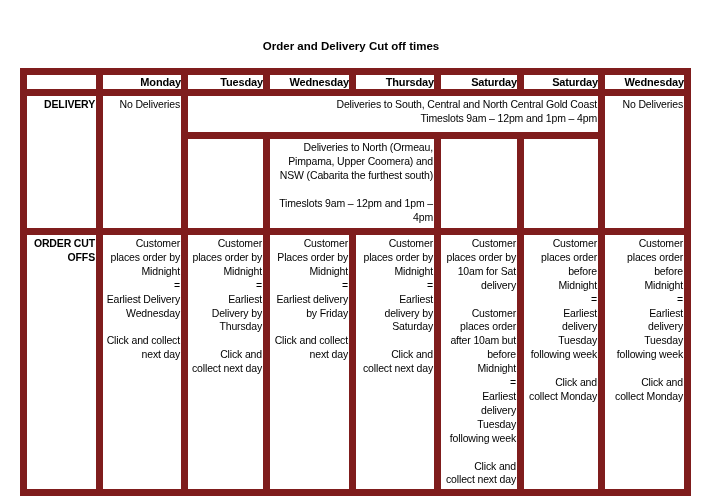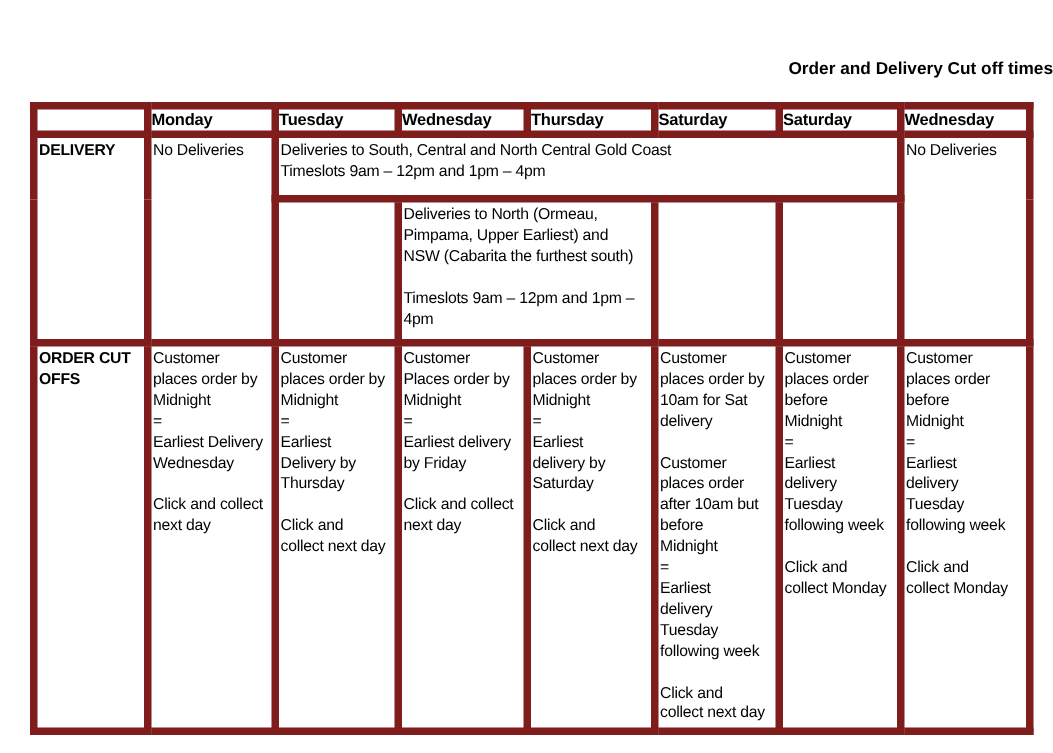--- a/index.html
+++ b/index.html
@@ -16,37 +16,37 @@
     position: relative;
     width: 702px;
     height: 502px;
     overflow: hidden;
   }
   .doc-title {
     position: absolute;
     top: 40px;
     left: 0;
     width: 702px;
-    text-align: right;
+    text-align: center;
     font-size: 11.5px;
     font-weight: bold;
     white-space: pre;
   }
   table.cutoff {
     position: absolute;
     top: 68px;
     left: 20px;
     border-collapse: collapse;
     table-layout: fixed;
     width: 664px;
   }
   table.cutoff td, table.cutoff th {
-    border: 5px solid #7f1d1d;
+    border: 7px solid #7f1d1d;
     vertical-align: top;
-    text-align: left;
+    text-align: right;
     padding: 2px 1px;
     font-size: 10.5px;
     line-height: 13.9px;
     letter-spacing: -0.15px;
     white-space: pre-line;
     overflow: hidden;
   }
   table.cutoff th {
     font-weight: bold;
     font-size: 11px;
@@ -97,21 +97,21 @@
       <td class="row-label" rowspan="2">DELIVERY</td>
       <td rowspan="2">No Deliveries</td>
       <td colspan="5">Deliveries to South, Central and North Central Gold Coast
 Timeslots 9am – 12pm and 1pm – 4pm</td>
       <td rowspan="2">No Deliveries</td>
     </tr>
 
     <tr class="row-delivery-lower">
       <td></td>
       <td colspan="2">Deliveries to North (Ormeau,
-Pimpama, Upper Earliest) and
+Pimpama, Upper Coomera) and
 NSW (Cabarita the furthest south)
 
 Timeslots 9am – 12pm and 1pm –
 4pm</td>
       <td></td>
       <td></td>
     </tr>
 
     <tr class="row-cutoffs">
       <td class="row-label">ORDER CUT

